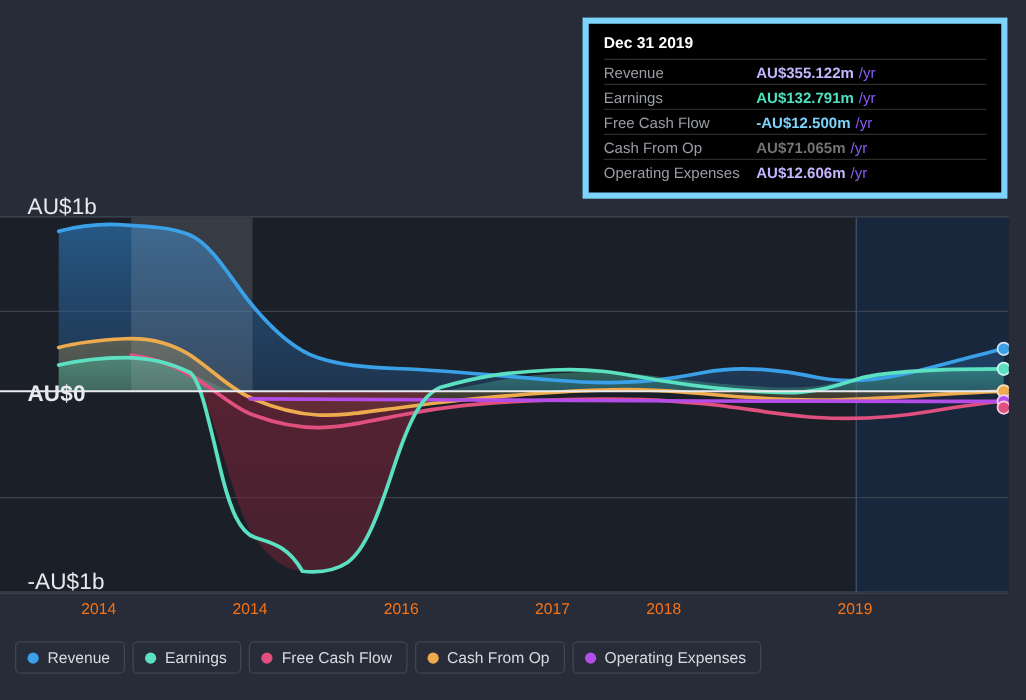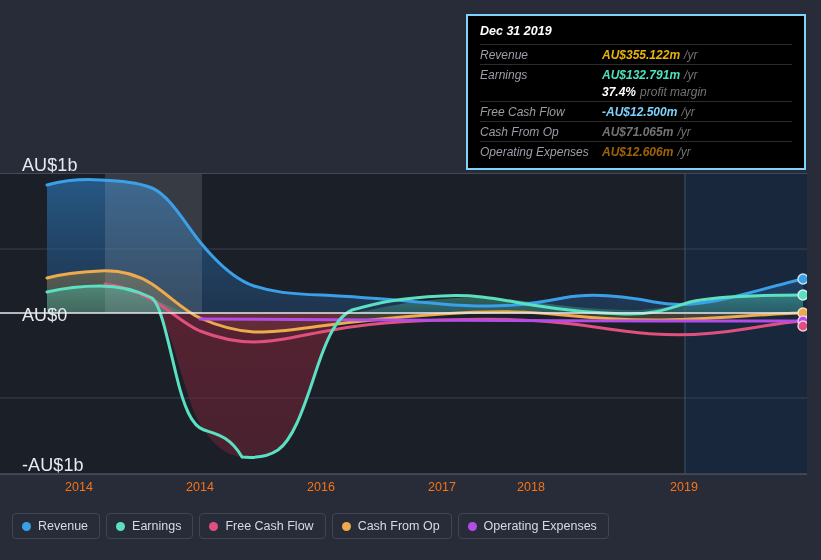--- a/index.html
+++ b/index.html
@@ -29,42 +29,41 @@
 
   
   .y-label {
     position: absolute;
     color: #e7e9ee;
     font-size: 18px;
     letter-spacing: .1px;
     white-space: nowrap;
   }
   #y-top    { left: 22px; top: 155px; }
-  #y-zero   { left: 22px; top: 305px; }
+  #y-zero   { left: 22px; top: 305px; font-weight: bold; }
   #y-bottom { left: 22px; top: 455px; }
 
   .x-label {
     position: absolute;
     top: 480px;
     color: #f97316;
     font-size: 12.5px;
     transform: translateX(-50%);
     white-space: nowrap;
   }
 
   
   #tooltip {
     position: absolute;
     left: 466px; top: 14px;
     width: 340px;
     background: #000;
-    border: 2px solid #7dd3fc;
+    border: 5px solid #7dd3fc;
     padding: 8px 12px 7px 12px;
     color: #cfd2d8;
-    font-style: italic;
   }
   #tooltip-date {
     color: #ffffff;
     font-size: 12.5px;
     font-weight: bold;
     padding-bottom: 6px;
   }
   .tt-row {
     display: flex;
     align-items: baseline;
@@ -77,21 +76,21 @@
     width: 122px;
     color: #9b9ea6;
     flex: none;
     white-space: nowrap;
   }
   .tt-val {
     font-weight: bold;
     white-space: nowrap;
   }
   .tt-unit {
-    color: #737373;
+    color: #8b5cf6;
     font-weight: normal;
     margin-left: 4px;
     text-align: right;
   }
   .tt-spacer { width: 122px; flex: none; }
 
   
   #legend {
     position: absolute;
     left: 12px; top: 513px;
@@ -235,51 +234,46 @@
   <div class="x-label" style="left:321px;">2016</div>
   <div class="x-label" style="left:442px;">2017</div>
   <div class="x-label" style="left:531px;">2018</div>
   <div class="x-label" style="left:684px;">2019</div>
 
   <div id="tooltip">
     <div id="tooltip-date">Dec 31 2019</div>
 
     <div class="tt-row">
       <span class="tt-key">Revenue</span>
-      <span class="tt-val" style="color:#eab308">AU$355.122m</span>
+      <span class="tt-val" style="color:#c4b5fd">AU$355.122m</span>
       <span class="tt-unit">/yr</span>
     </div>
 
     <div class="tt-row">
       <span class="tt-key">Earnings</span>
       <span class="tt-val" style="color:#4fe0c0">AU$132.791m</span>
       <span class="tt-unit">/yr</span>
     </div>
 
-    <div class="tt-row noline">
-      <span class="tt-spacer"></span>
-      <span class="tt-val" style="color:#ffffff">37.4%</span>
-      <span class="tt-unit">profit margin</span>
-    </div>
 
     <div class="tt-row">
       <span class="tt-key">Free Cash Flow</span>
       <span class="tt-val" style="color:#7dd3fc">-AU$12.500m</span>
       <span class="tt-unit">/yr</span>
     </div>
 
     <div class="tt-row">
       <span class="tt-key">Cash From Op</span>
       <span class="tt-val" style="color:#737373">AU$71.065m</span>
       <span class="tt-unit">/yr</span>
     </div>
 
     <div class="tt-row">
       <span class="tt-key">Operating Expenses</span>
-      <span class="tt-val" style="color:#a16207">AU$12.606m</span>
+      <span class="tt-val" style="color:#c4b5fd">AU$12.606m</span>
       <span class="tt-unit">/yr</span>
     </div>
   </div>
 
   <div id="legend">
     <div class="legend-item">
       <span class="legend-dot" style="background:#3aa0e8"></span>
       <span class="legend-text">Revenue</span>
     </div>
     <div class="legend-item">

